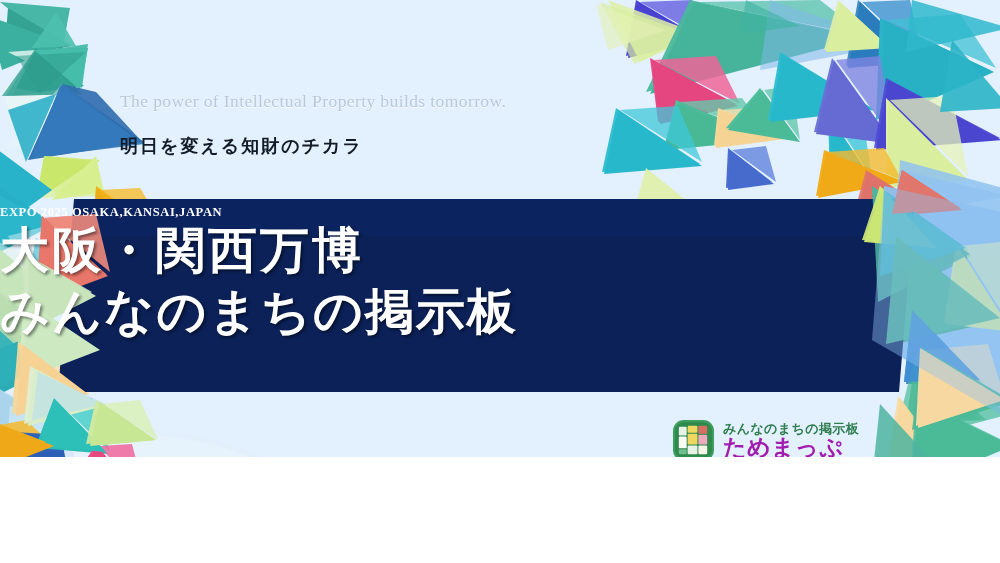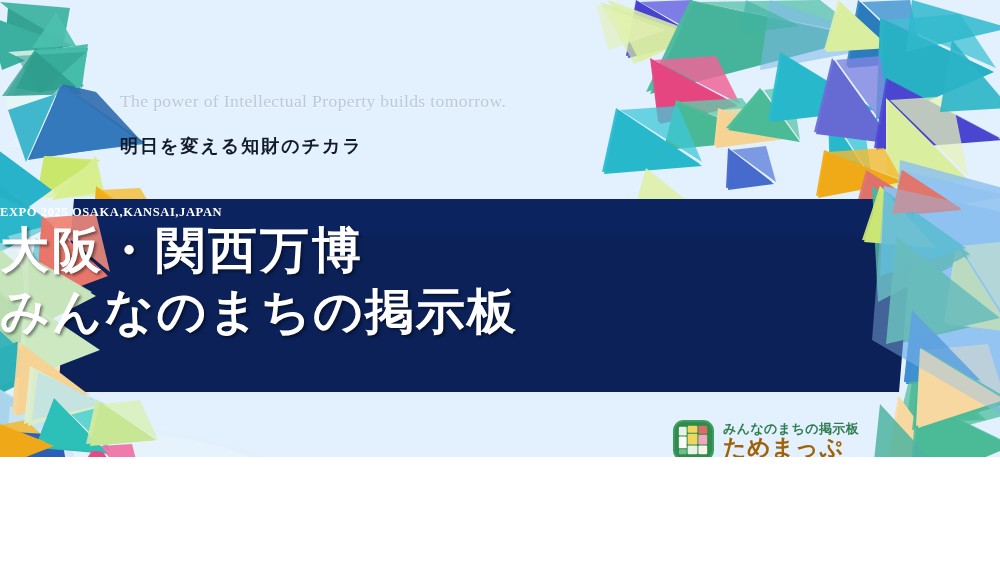--- a/index.html
+++ b/index.html
@@ -105,21 +105,21 @@
     font-size: 13px;
     font-weight: bold;
     color: #2f7d4f;
     letter-spacing: 0.4px;
     margin-bottom: 1px;
   }
   .logo-name {
     font-family: "DejaVu Sans", "Liberation Sans", sans-serif;
     font-size: 23px;
     font-weight: bold;
-    color: #a16207;
+    color: #a21caf;
     letter-spacing: 0.5px;
   }
 </style>
 </head>
 <body>
 
 <div id="stage">
 
   <svg id="artwork" viewBox="0 0 1000 563" xmlns="http://www.w3.org/2000/svg">
     <defs>

